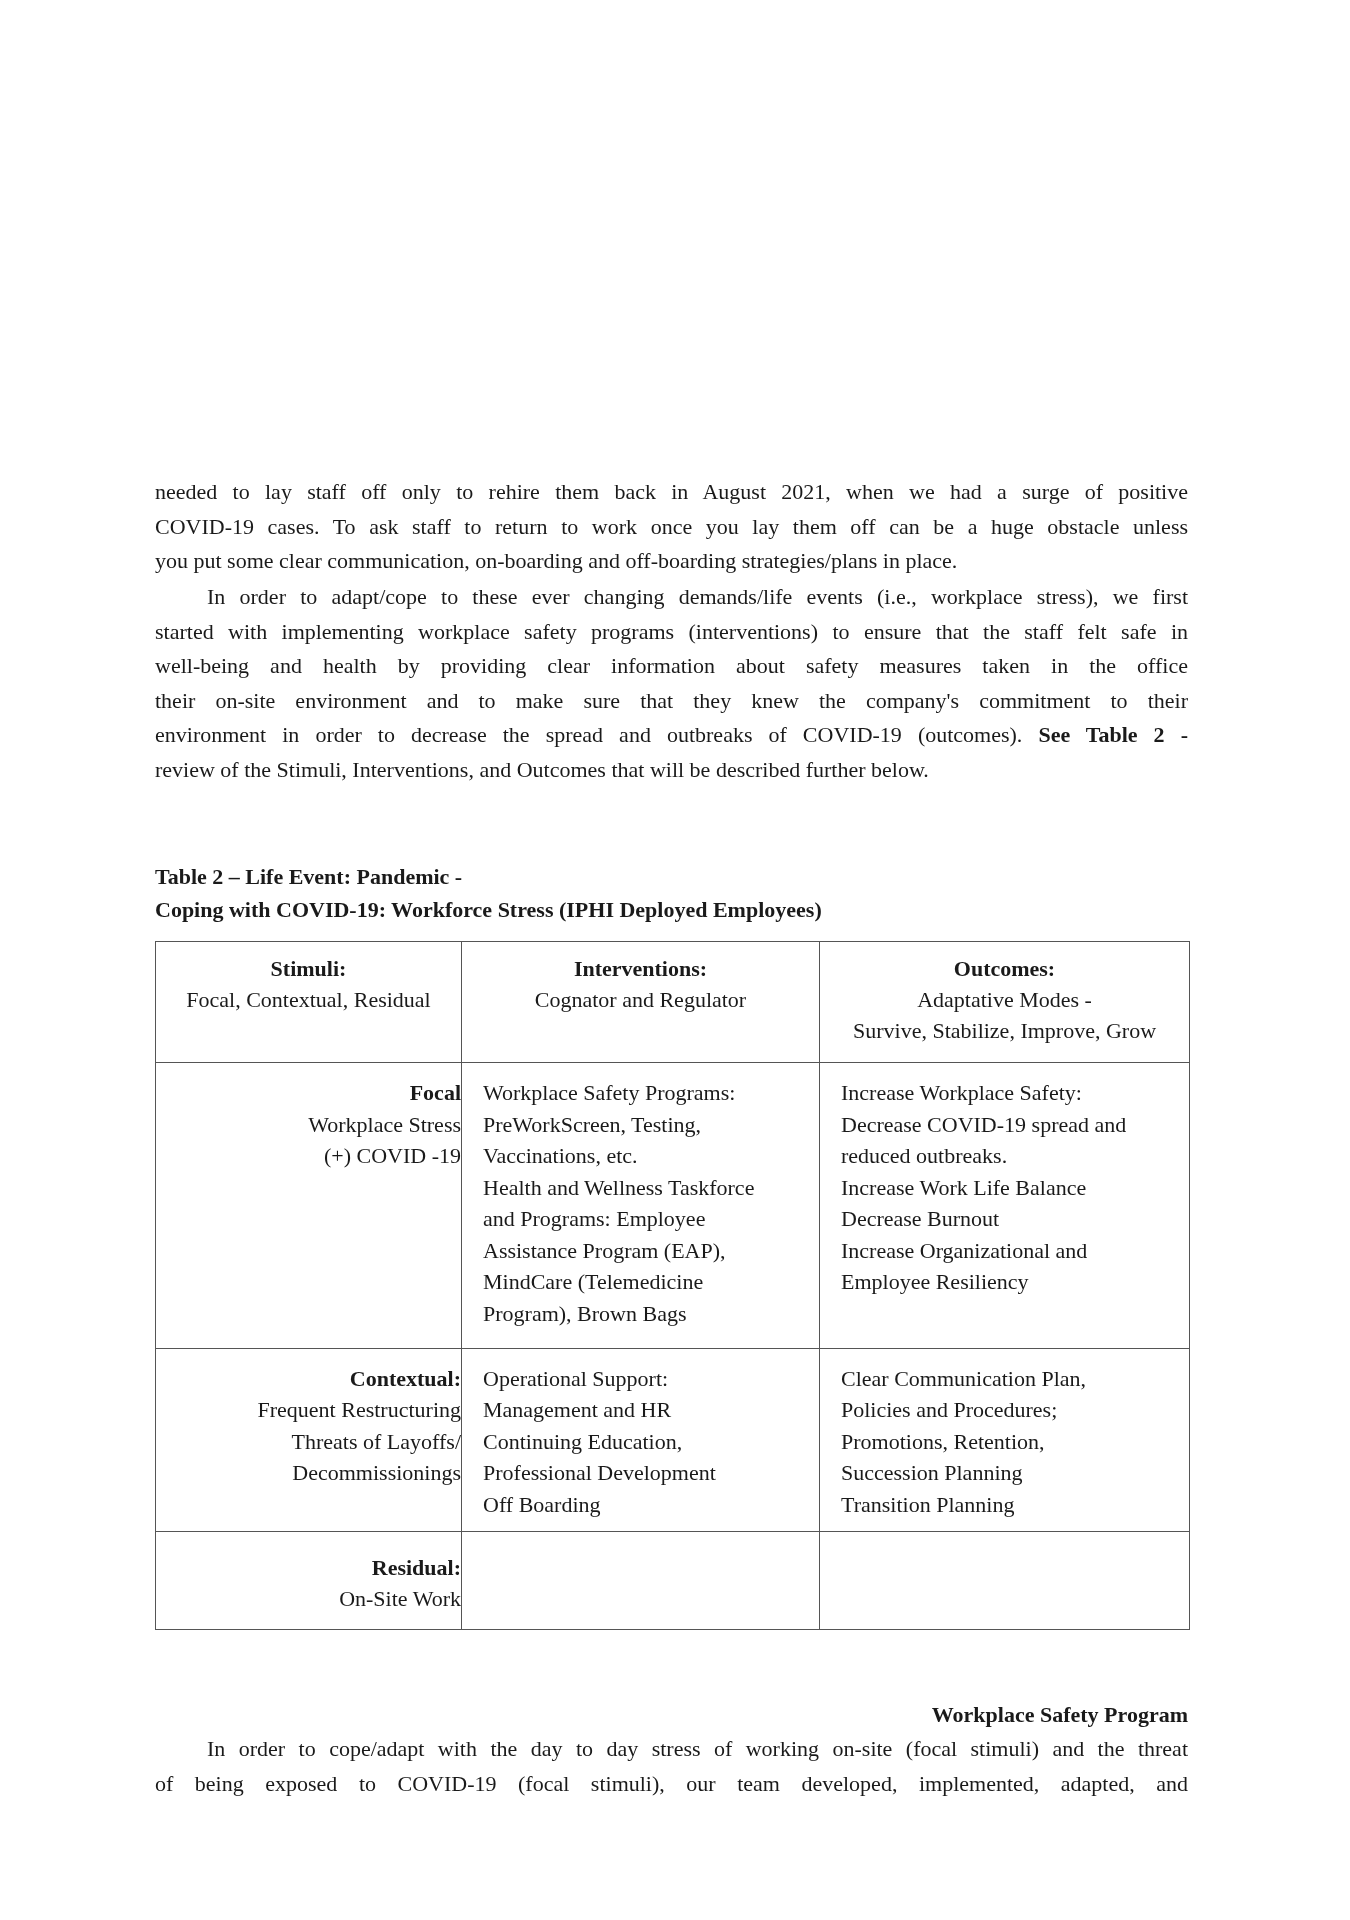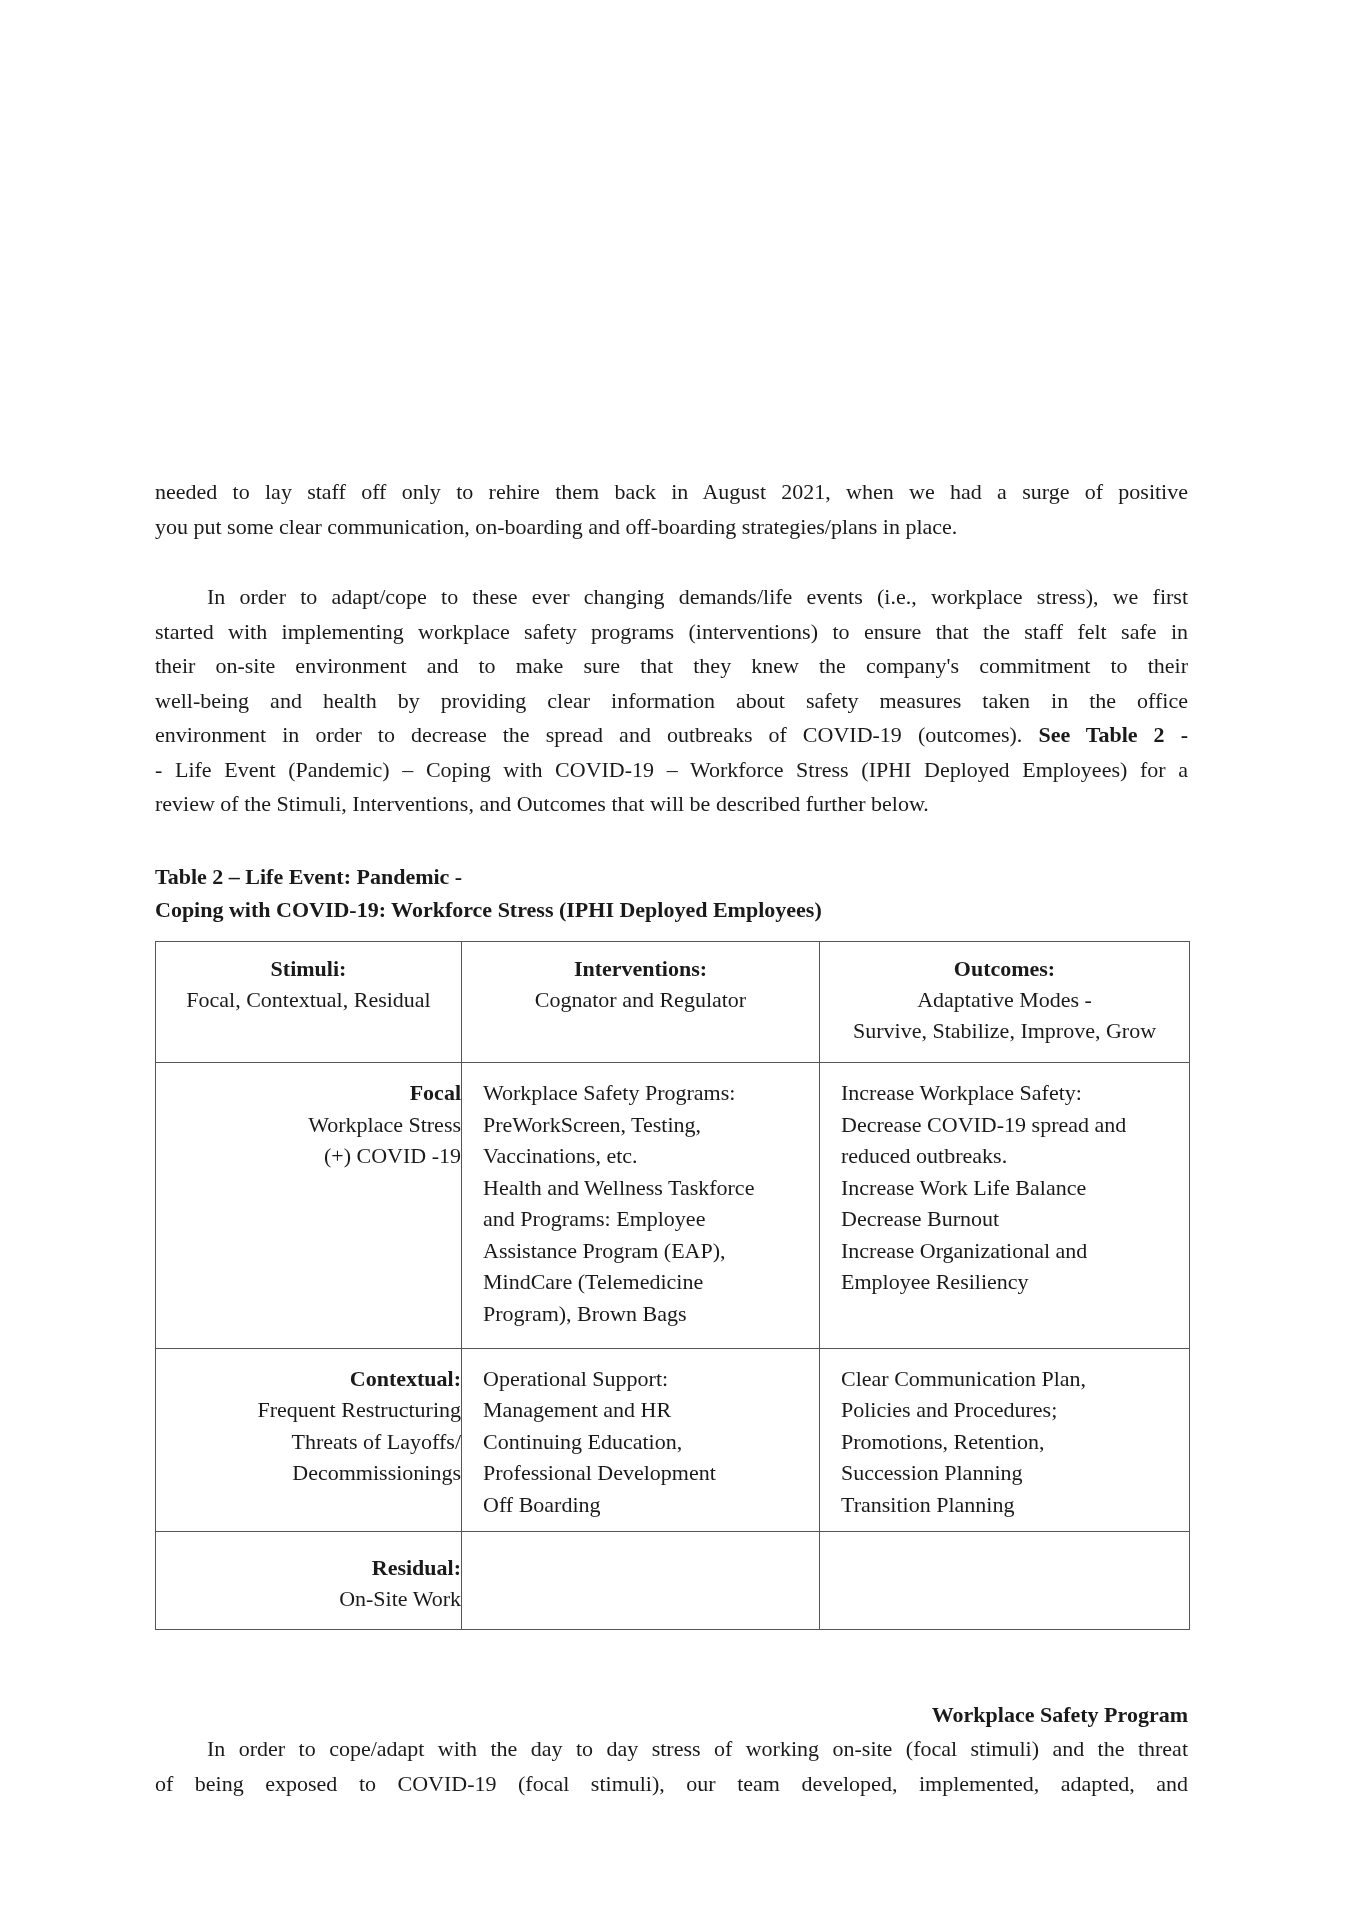--- a/index.html
+++ b/index.html
@@ -134,30 +134,30 @@
     }
     .para3 { top: 1732px; }
   </style>
 </head>
 <body>
 
 <div class="page">
 
   <div class="para para1">
     <span class="line"> needed to lay staff off only to rehire them back in August 2021, when we had a surge of positive</span>
+    <span class="line">COVID-19 cases.  To ask staff to return to work once you lay them off can be a huge obstacle unless</span>
     <span class="line last">you put some clear communication, on-boarding and off-boarding strategies/plans in place.</span>
   </div>
 
   <div class="para para2">
     <span class="line indent">In order to adapt/cope to these ever changing demands/life events (i.e., workplace stress), we first</span>
     <span class="line">started with implementing workplace safety programs (interventions) to ensure that the staff felt safe in</span>
+    <span class="line">well-being and health by providing clear information about safety measures taken in the office</span>
     <span class="line">their on-site environment and to make sure that they knew the company's commitment to their</span>
-    <span class="line">well-being and health by providing clear information about safety measures taken in the office</span>
     <span class="line"><span>environment in order to decrease the spread and outbreaks of COVID-19 (outcomes).  </span><span class="bold">See Table 2 -</span></span>
-    <span class="line">- Life Event (Pandemic) – Coping with COVID-19 – Workforce Stress (IPHI Deployed Employees) for a</span>
     <span class="line last">review of the Stimuli, Interventions, and Outcomes that will be described further below.</span>
   </div>
 
   <p class="table-caption caption1">Table 2 – Life Event: Pandemic -</p>
   <p class="table-caption caption2">Coping with COVID-19: Workforce Stress (IPHI Deployed Employees)</p>
 
   <table class="stress-table">
     <colgroup>
       <col class="col1">
         <col class="col2">

